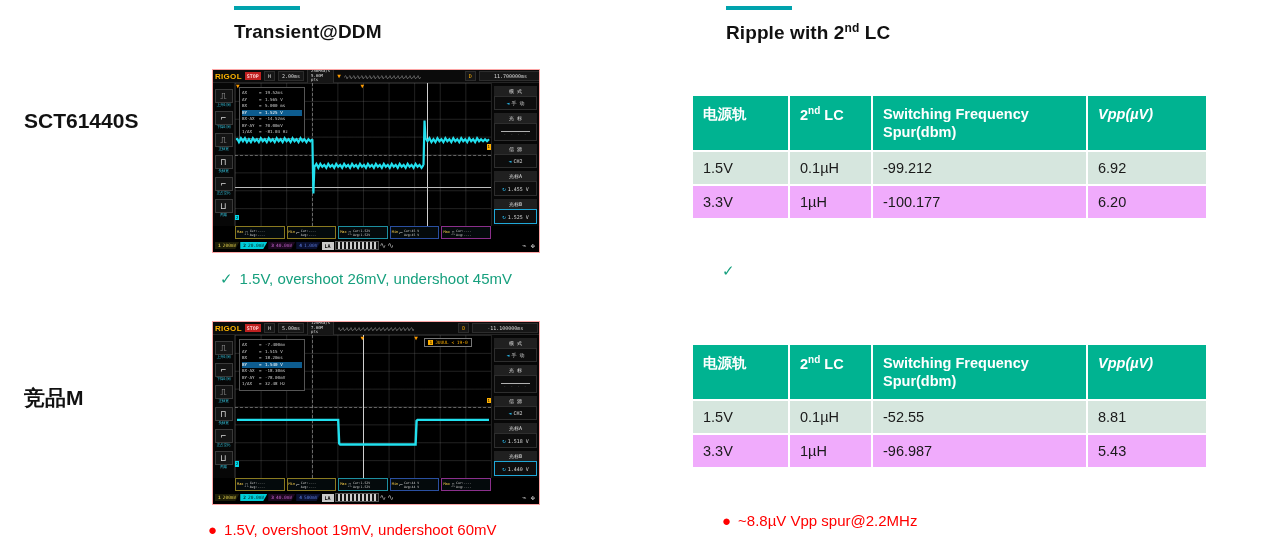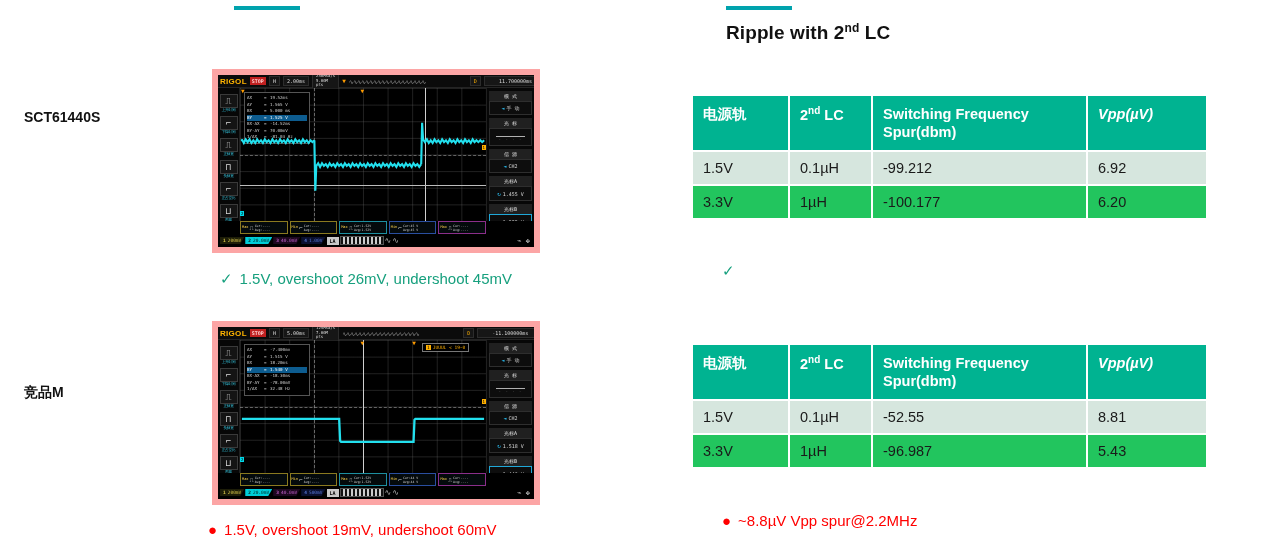--- a/index.html
+++ b/index.html
@@ -17,21 +17,21 @@
   .col-head { position:absolute; }
   .accent-bar { width:66px; height:4px; background:#00a3ad; margin-bottom:11px; }
   .col-title {
     font-size:19px; font-weight:bold; color:#111; letter-spacing:.1px;
     white-space:nowrap;
   }
   .col-title sup { font-size:12px; vertical-align:super; font-weight:bold; }
 
   
   .row-label {
-    position:absolute; font-size:14px; font-weight:bold; color:#111; white-space:nowrap;
+    position:absolute; font-size:21px; font-weight:bold; color:#111; white-space:nowrap;
   }
 
   
   .caption { position:absolute; font-size:15px; white-space:nowrap; display:flex; align-items:center; gap:7px; }
   .caption.good { color:#17a07e; }
   .caption.bad  { color:#ff0000; }
   .mark { font-size:15px; line-height:1; }
   .mark.dot { font-size:15px; }
 
   
@@ -45,25 +45,25 @@
     border-right:2px solid #ffffff;
   }
   table.spec th:last-child { border-right:none;font-style:italic; }
   table.spec th sup { font-size:10px; vertical-align:super; }
   table.spec td {
     padding:8px 9px 8px 10px; color:#1a1a1a; vertical-align:middle;
     border-right:2px solid #ffffff; border-top:2px solid #ffffff;
   }
   table.spec td:last-child { border-right:none; }
   table.spec tr.r-odd  td { background:#d6e6de; }
-  table.spec tr.r-even td { background:#22c55e; }
+  table.spec tr.r-even td { background:#f0abfc; }
 
   
   .scope {
-    position:absolute; background:#000; border:6px solid #fca5a5;
+    position:absolute; background:#000; border:1px solid #fca5a5;
     overflow:hidden; font-family:"DejaVu Sans Mono", monospace;
   }
   .scope-top {
     position:absolute; left:0; top:0; right:0; height:13px;
     background:#0b0b0b; border-bottom:1px solid #242424;
     display:flex; align-items:center; gap:3px; padding:0 2px;
   }
   .brand { color:#ffb400; font-weight:bold; font-size:8px; font-family:"Liberation Sans", sans-serif; letter-spacing:.3px; }
   .stopbadge { background:#c02020; color:#ffd0d0; font-size:5px; padding:1px 2px; font-weight:bold; }
   .tb { color:#dcdcdc; font-size:5px; background:#161616; padding:1px 3px; border:1px solid #2c2c2c; }
@@ -162,20 +162,23 @@
   .dbits:after { content:""; position:absolute; inset:1px; background:
       repeating-linear-gradient(to right,#111 0 2px,#ccc 2px 4px); }
   .wv { color:#b8b8b8; font-size:8px; line-height:1; }
   .farright { margin-left:auto; color:#d0d0d0; font-size:7px; padding-right:2px; }
 </style>
 </head>
 <body>
 
 <div class="col-head" style="left:234px; top:6px;">
   <div class="accent-bar"></div>
+  <div class="col-title">
+    <span>Transient@DDM</span>
+  </div>
 </div>
 
 <div class="col-head" style="left:726px; top:6px;">
   <div class="accent-bar"></div>
   <div class="col-title">
     <span>Ripple with 2</span><sup>nd</sup><span> LC</span>
   </div>
 </div>
 
 <div class="row-label" style="left:24px; top:109px;">SCT61440S</div>

